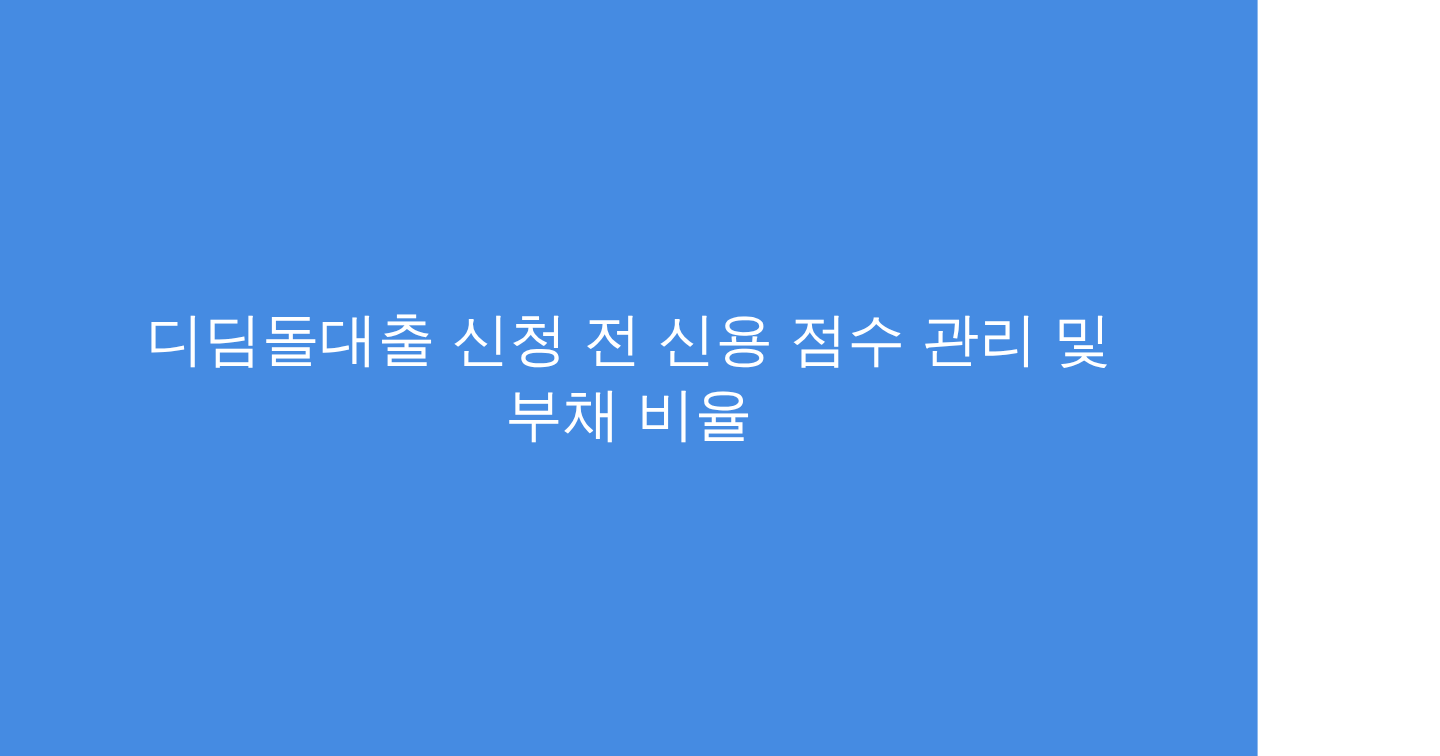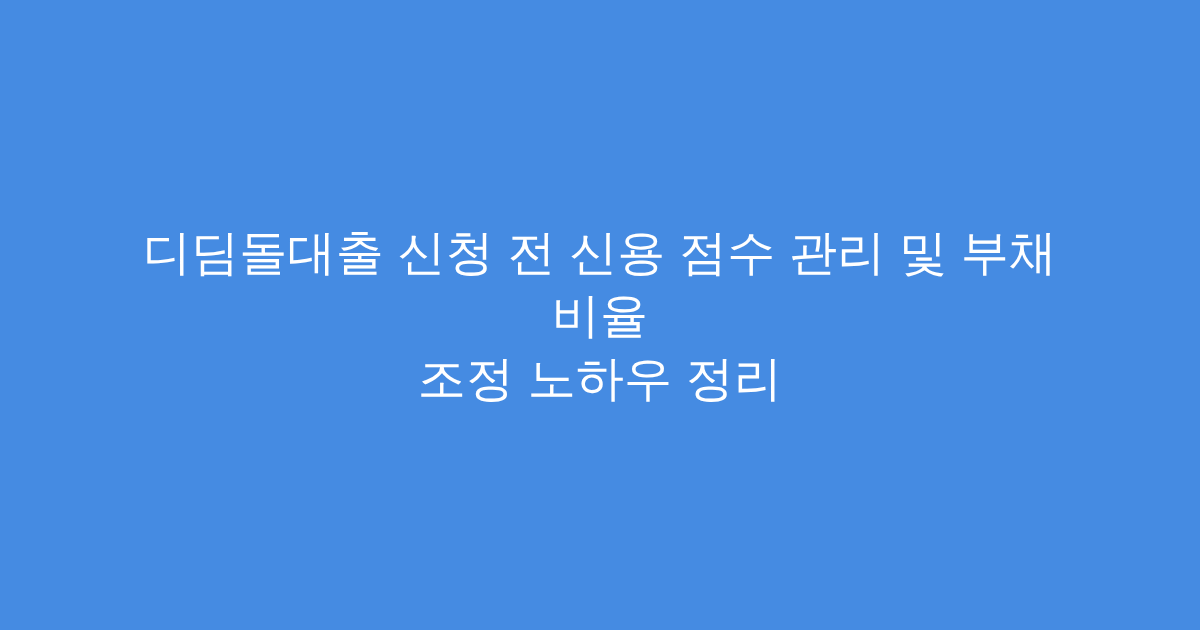--- a/index.html
+++ b/index.html
@@ -12,21 +12,21 @@
     width: 1200px;
     height: 630px;
     overflow: hidden;
     font-family: "Liberation Sans", "DejaVu Sans", sans-serif;
   }
 
   
   .og-card {
     position: relative;
     box-sizing: border-box;
-    width: 1200px;
+    width: 1048px;
     height: 630px;
     background-color: #458be2;
     display: flex;
     align-items: center;
     justify-content: flex-start;
     text-align: center;
     overflow: hidden;
   }
 
   
@@ -60,18 +60,17 @@
 </style>
 </head>
 <body>
 
 <div class="og-card" style="background-color: rgb(69, 139, 226);">
 
   <div class="title-block">
 
     <h1 class="title-text" style="color: rgb(255, 255, 255);">
         <span class="title-line">디딤돌대출 신청 전 신용 점수 관리 및 부채 비율</span>
-        <span class="title-line">조정 노하우 정리</span>
       </h1>
 
   </div>
 
 </div>
 
 </body></html>

